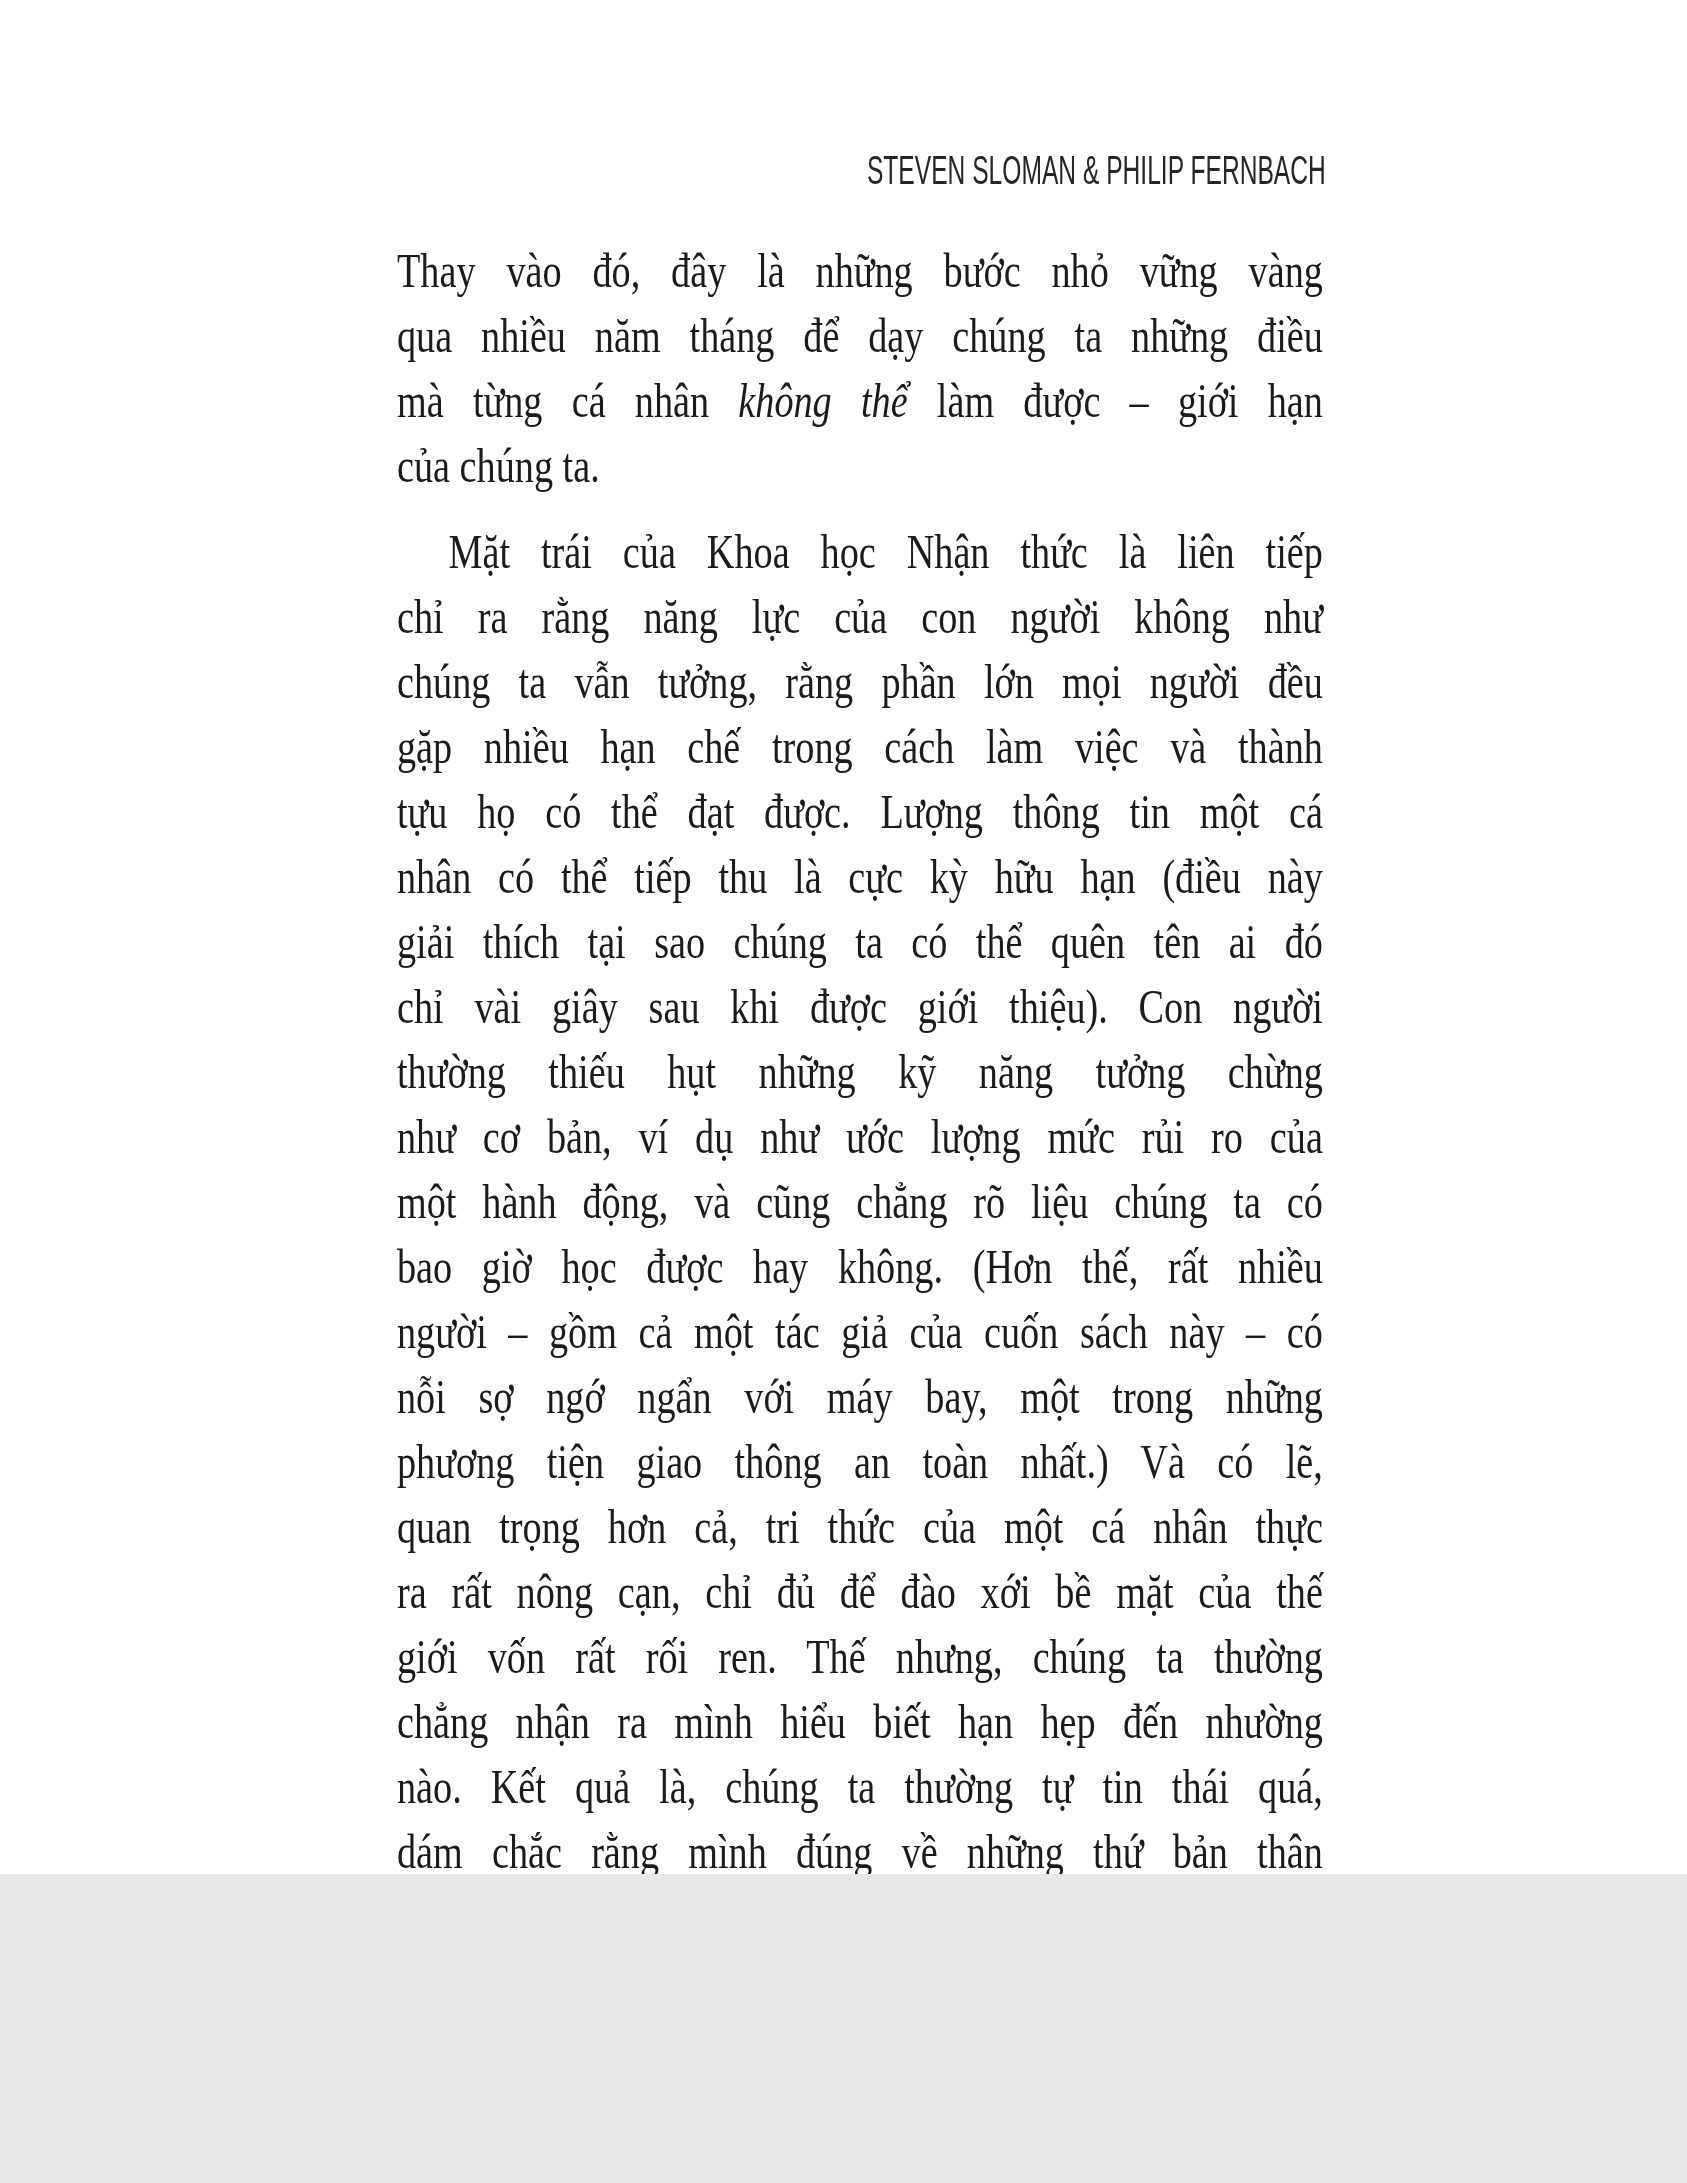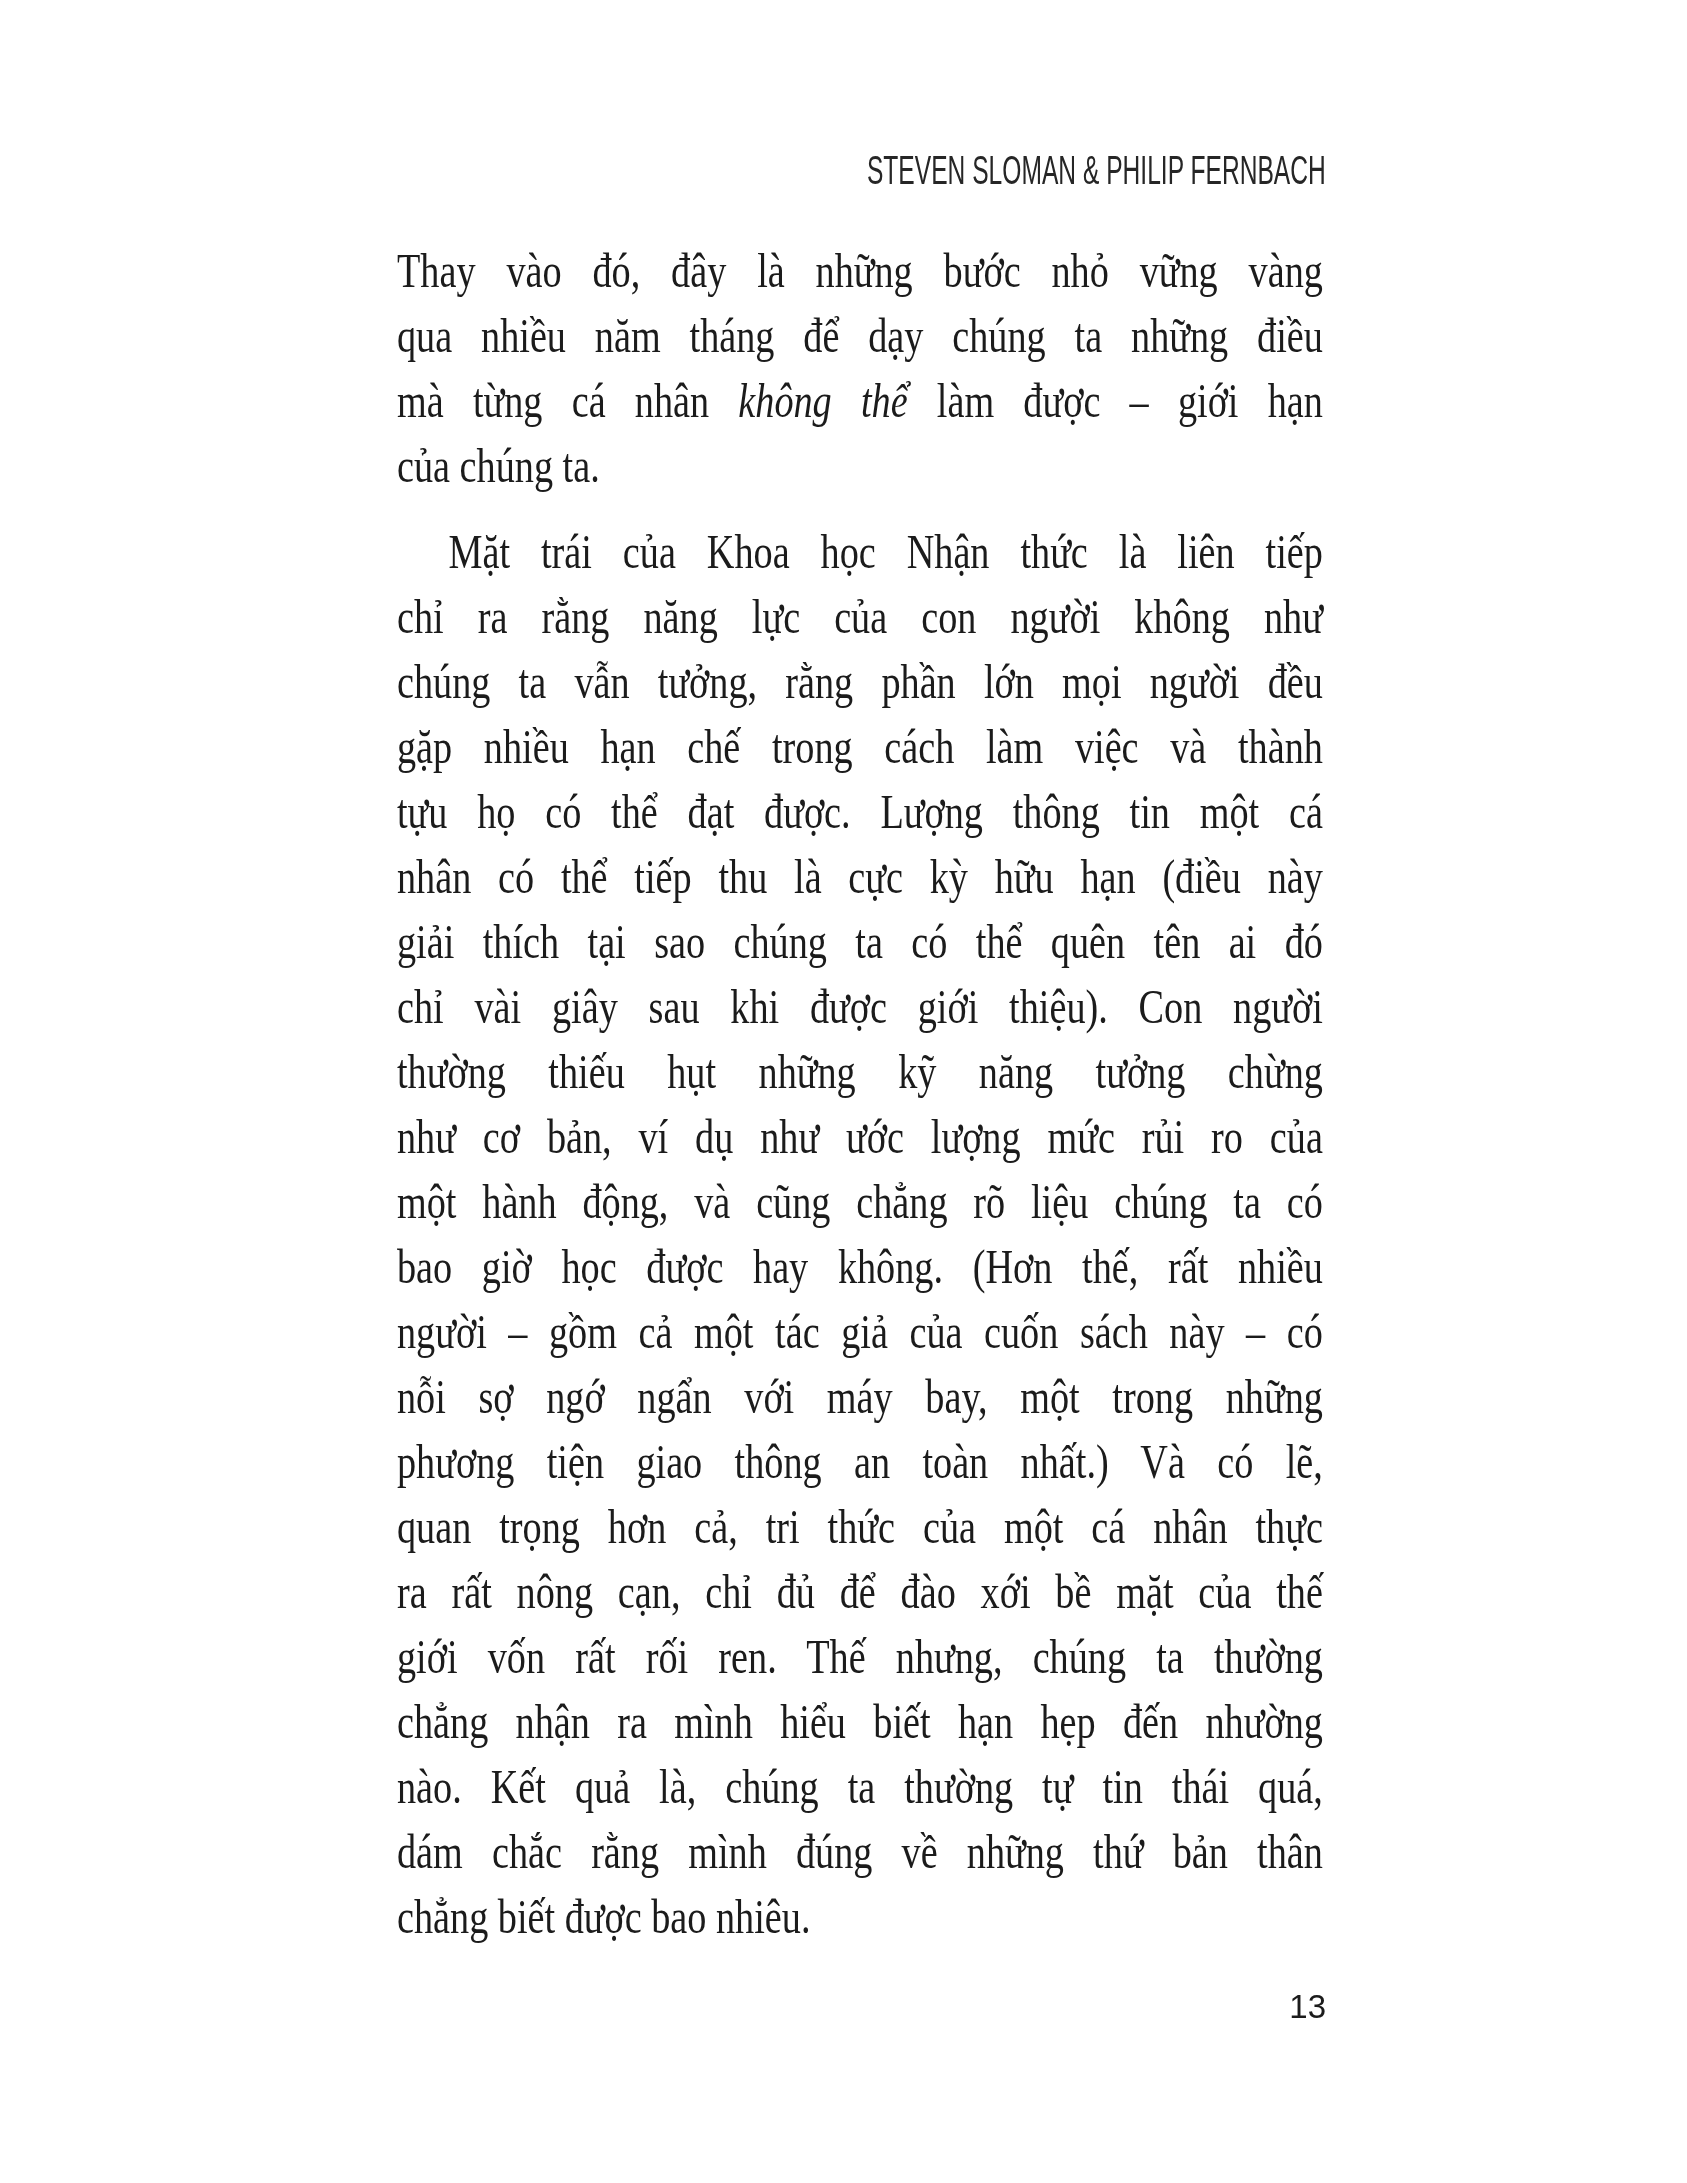--- a/index.html
+++ b/index.html
@@ -1,20 +1,20 @@
 <!DOCTYPE html>
 <html style="font-size:10.6px"><head>
 <meta charset="utf-8">
 <title>Book page</title>
 <style>
   html, body { margin: 0; padding: 0; background: #e8e8e8; }
   .page {
     position: relative;
     width: 1687px;
-    height: 2183px;
+    height: 1874px;
     background: #ffffff;
     overflow: hidden;
     font-family: "Liberation Serif", "DejaVu Serif", serif;
     color: #1b1b1b;
   }
   .running-header {
     position: absolute;
     top: 150px;
     right: 361px;
     font-family: "Liberation Sans", "DejaVu Sans", sans-serif;

